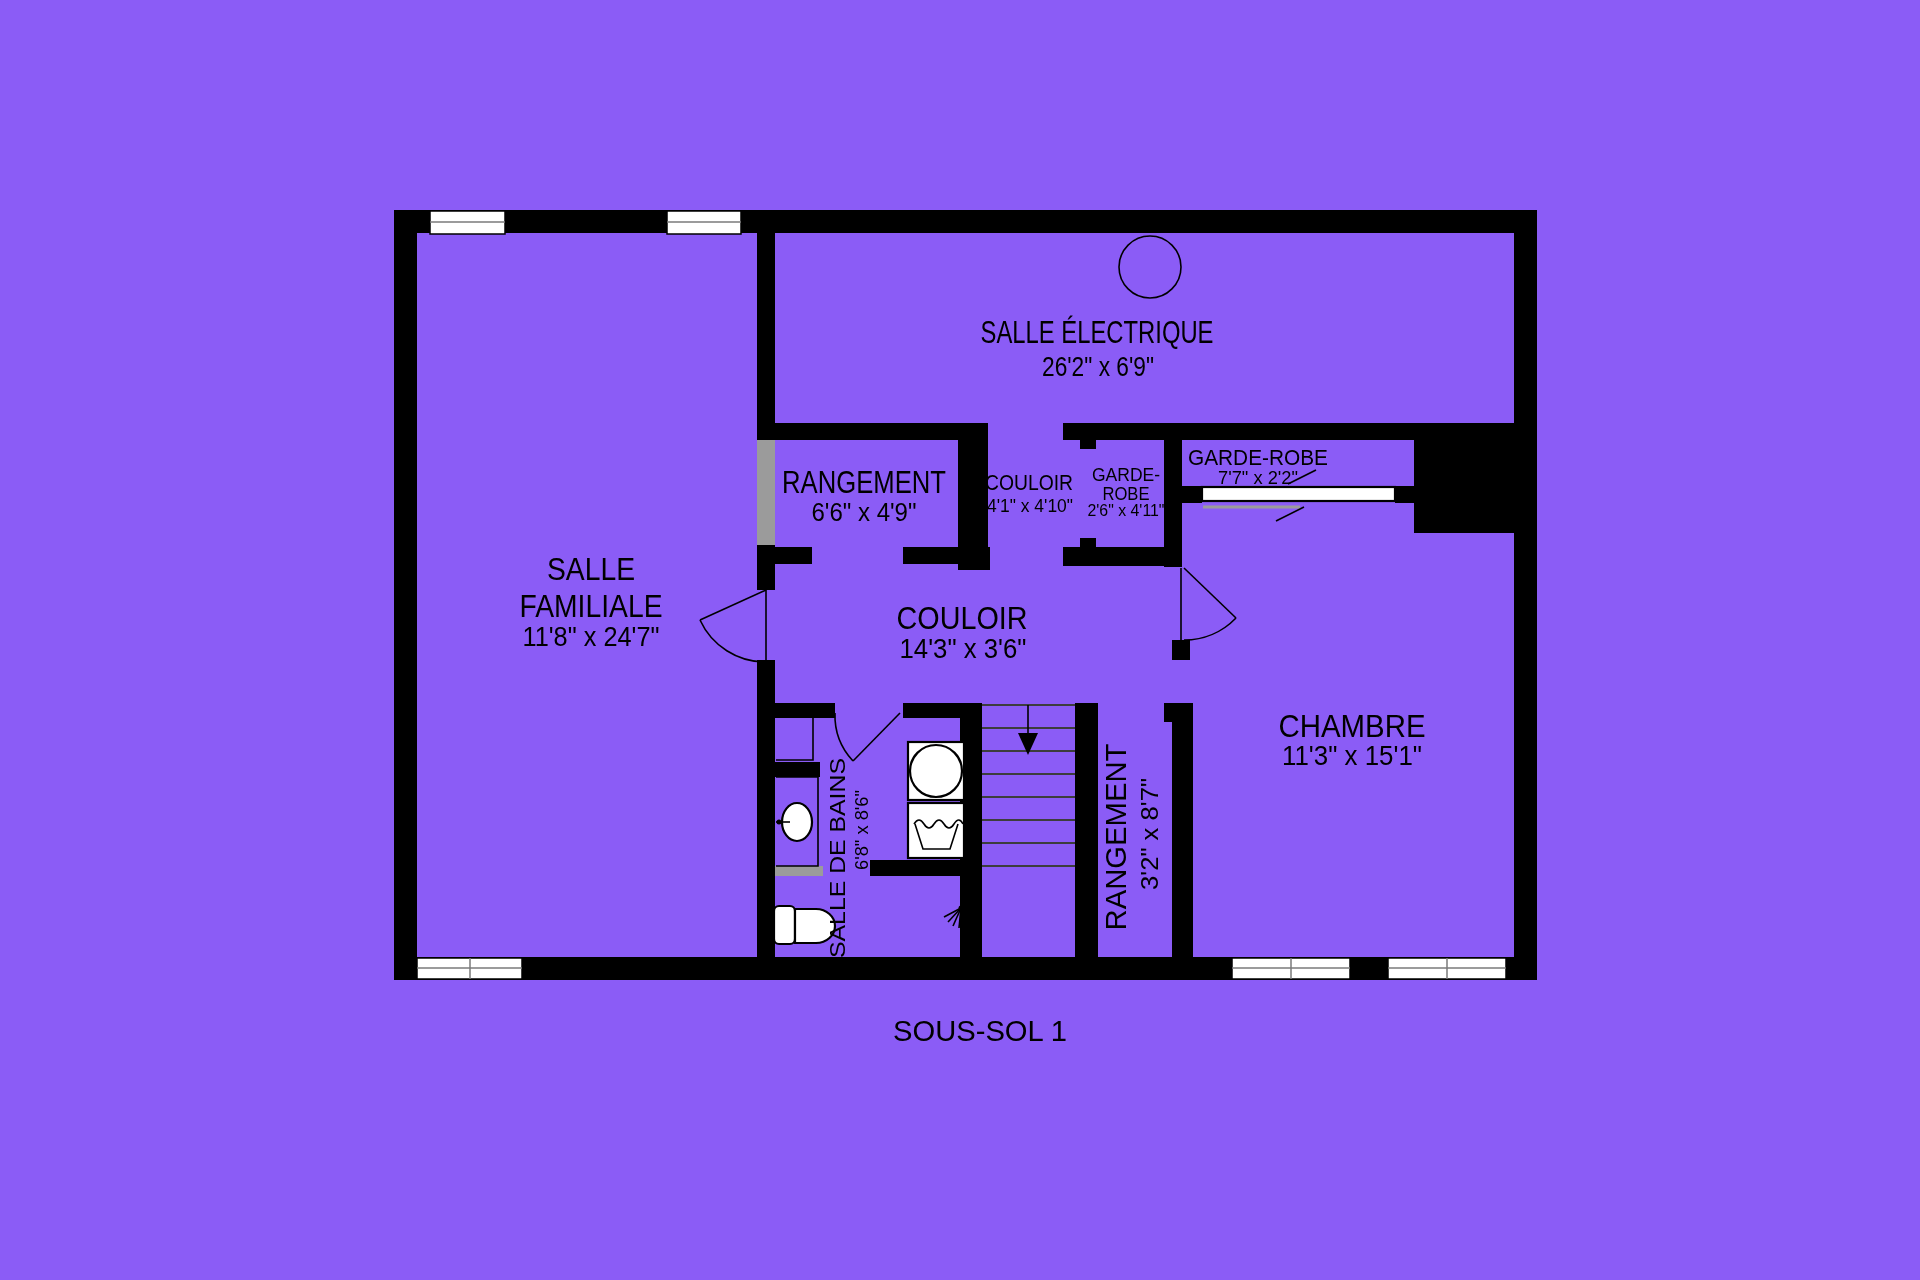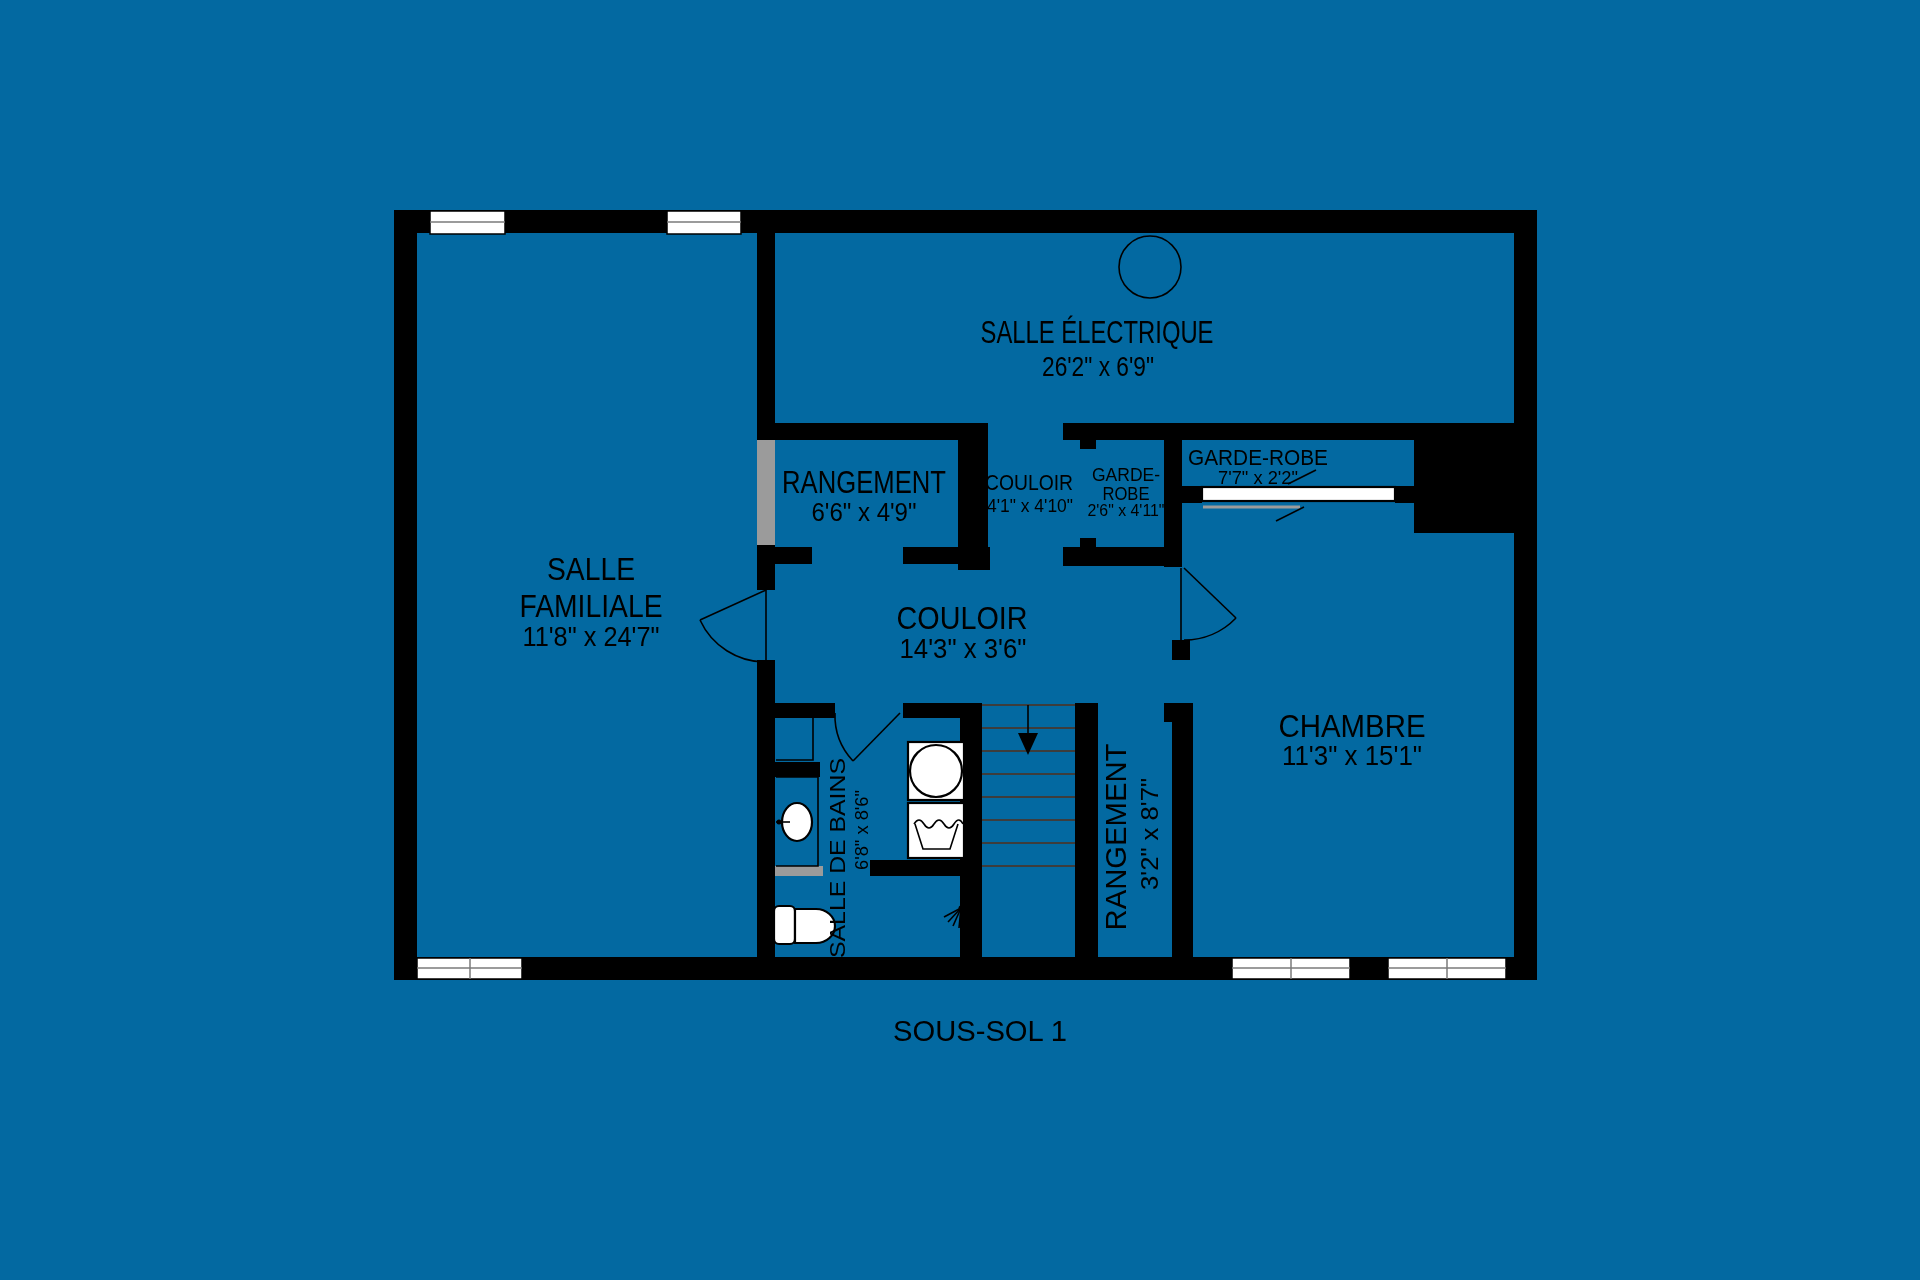--- a/index.html
+++ b/index.html
@@ -1,16 +1,16 @@
 <!DOCTYPE html>
 <html><head>
 <meta charset="utf-8">
 <style>
   html,body{margin:0;padding:0;background:#ffffff;}
-  .page{position:relative;width:1920px;height:1280px;background:#0369a1;overflow:hidden;
+  .page{position:relative;width:1920px;height:1280px;background:#8b5cf6;overflow:hidden;
         font-family:"Liberation Sans",sans-serif;}
   svg{display:block;}
   .wall{fill:#000000;stroke:none;}
   .graywall{fill:#9b9b9b;stroke:none;}
   .win{fill:#ffffff;stroke:#000000;stroke-width:1.5;}
   .winline{stroke:#7a7a7a;stroke-width:1.5;fill:none;}
   .thin{stroke:#000000;stroke-width:1.6;fill:none;}
   .fix{stroke:#000000;stroke-width:2.2;fill:#ffffff;}
   .tread{stroke:#3d3d3d;stroke-width:2;fill:none;}
   .grayline{stroke:#9b9b9b;stroke-width:3;fill:none;}

